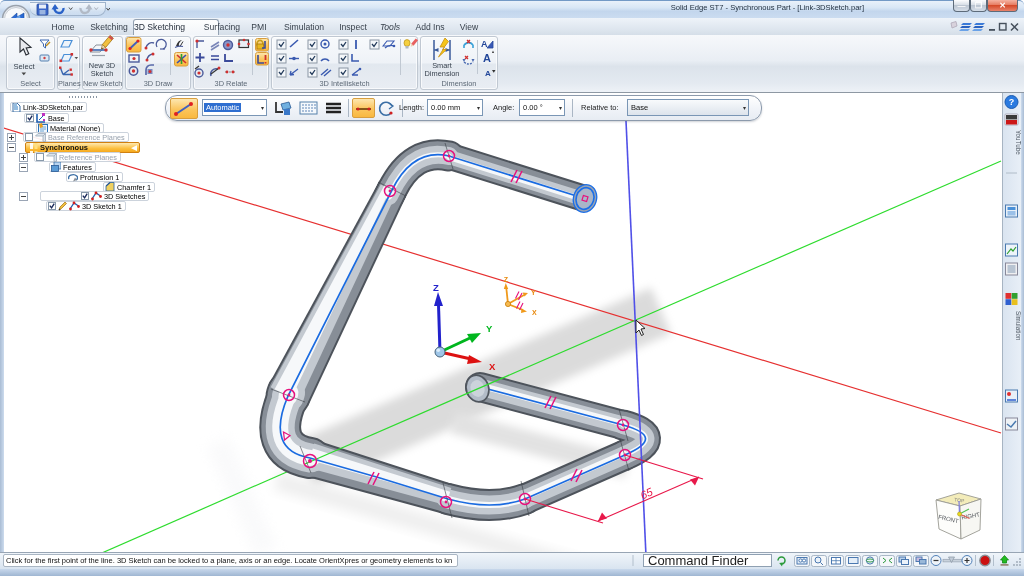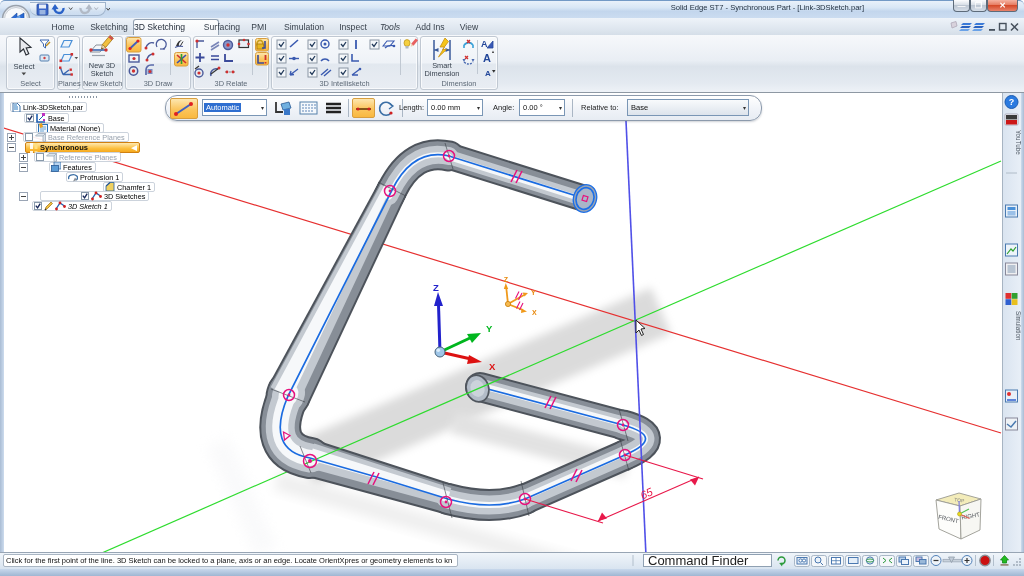--- a/index.html
+++ b/index.html
@@ -700,21 +700,21 @@
             <svg width="11" height="10">
               <path d="M1,8 L5,2 L9.5,5" fill="none" stroke="#2060b0" stroke-width="1.3"></path>
               <circle cx="1.5" cy="8" r="1.4" fill="#d02020"></circle>
               <circle cx="5" cy="2" r="1.4" fill="#d02020"></circle>
               <circle cx="9.5" cy="5.5" r="1.4" fill="#d02020"></circle>
             </svg>
           </span>
           <span class="pft">3D Sketches</span>
         </span>
       </div>
-<div class="pfrow" style="left:28px;top:108px;font-style:italic;">
+<div class="pfrow" style="left:42px;top:108px;">
         <span class="chip">
           <span class="pfcb">
             <svg width="8" height="8">
               <rect x="0.5" y="0.5" width="7" height="7" fill="#fff" stroke="#8899aa"></rect>
               <path d="M1.8,3.6 l1.8,2.3 l2.6,-4.2" fill="none" stroke="#1a2a5a" stroke-width="1.4"></path>
             </svg>
           </span>
           <span class="pfic">
             <svg width="9" height="10">
               <path d="M1,9 L2,6 L7,1 L8.5,2.5 L3.5,7.5 Z" fill="#f0c040" stroke="#a07010" stroke-width="0.7"></path>

